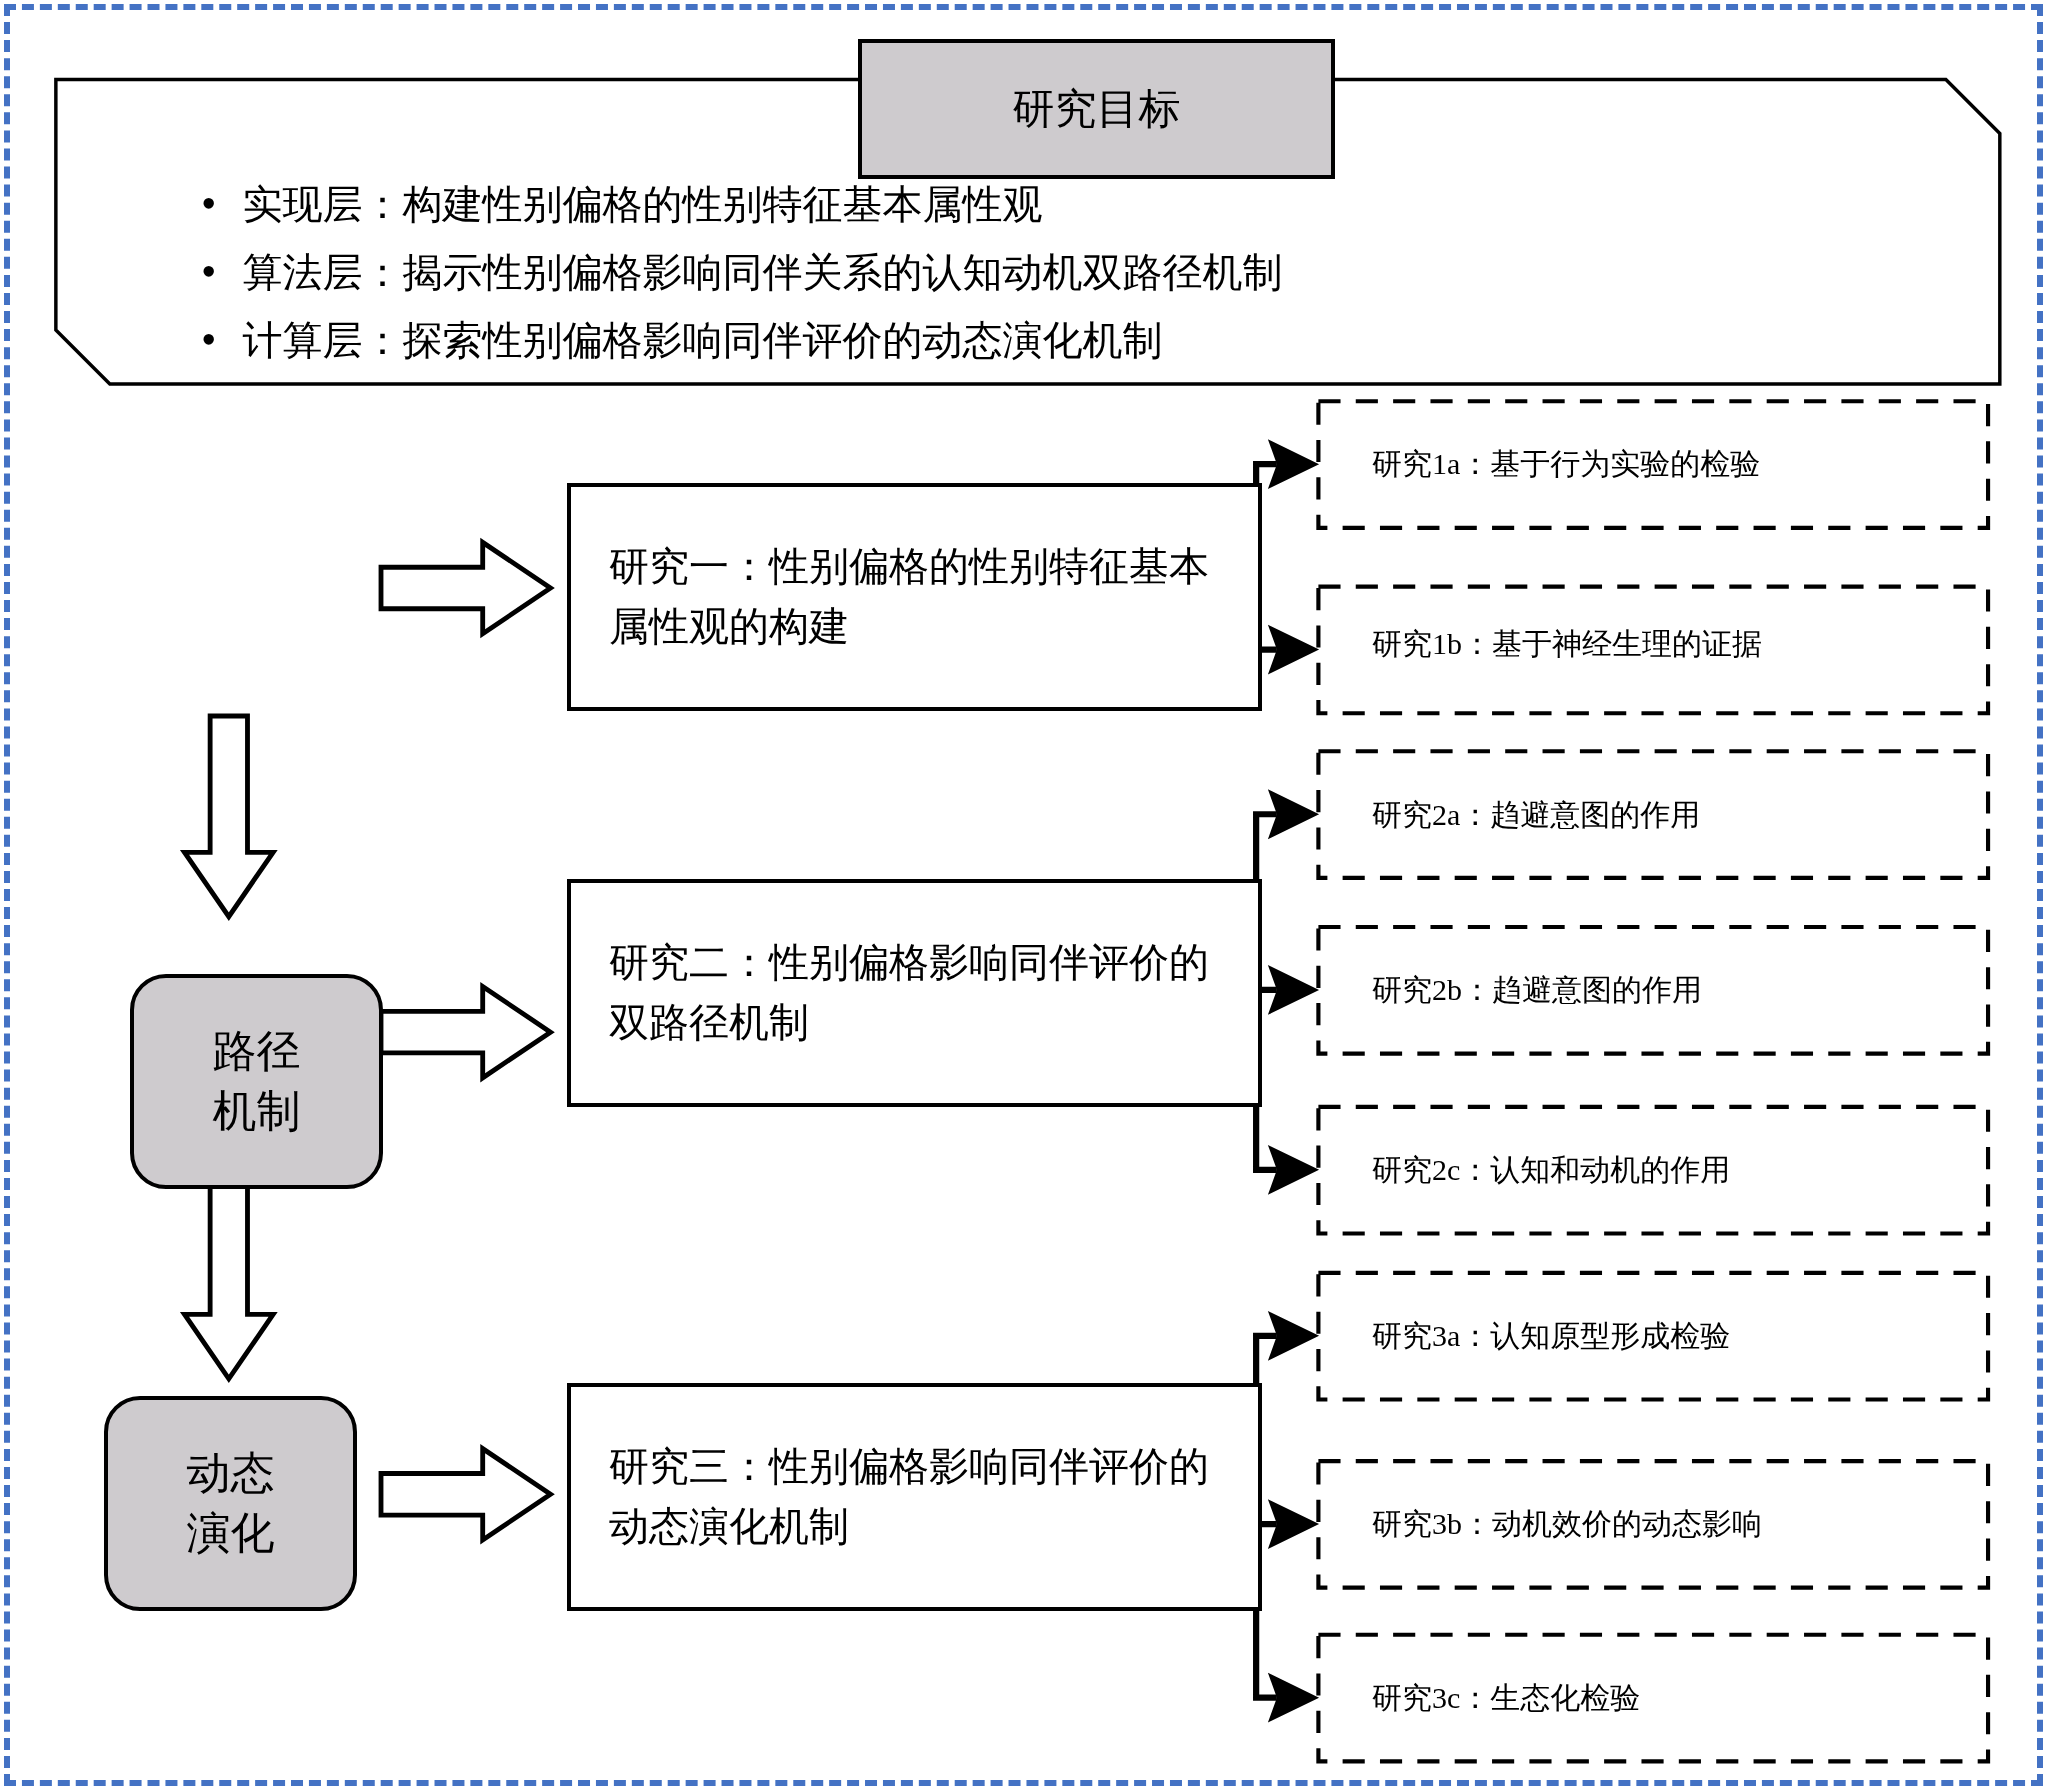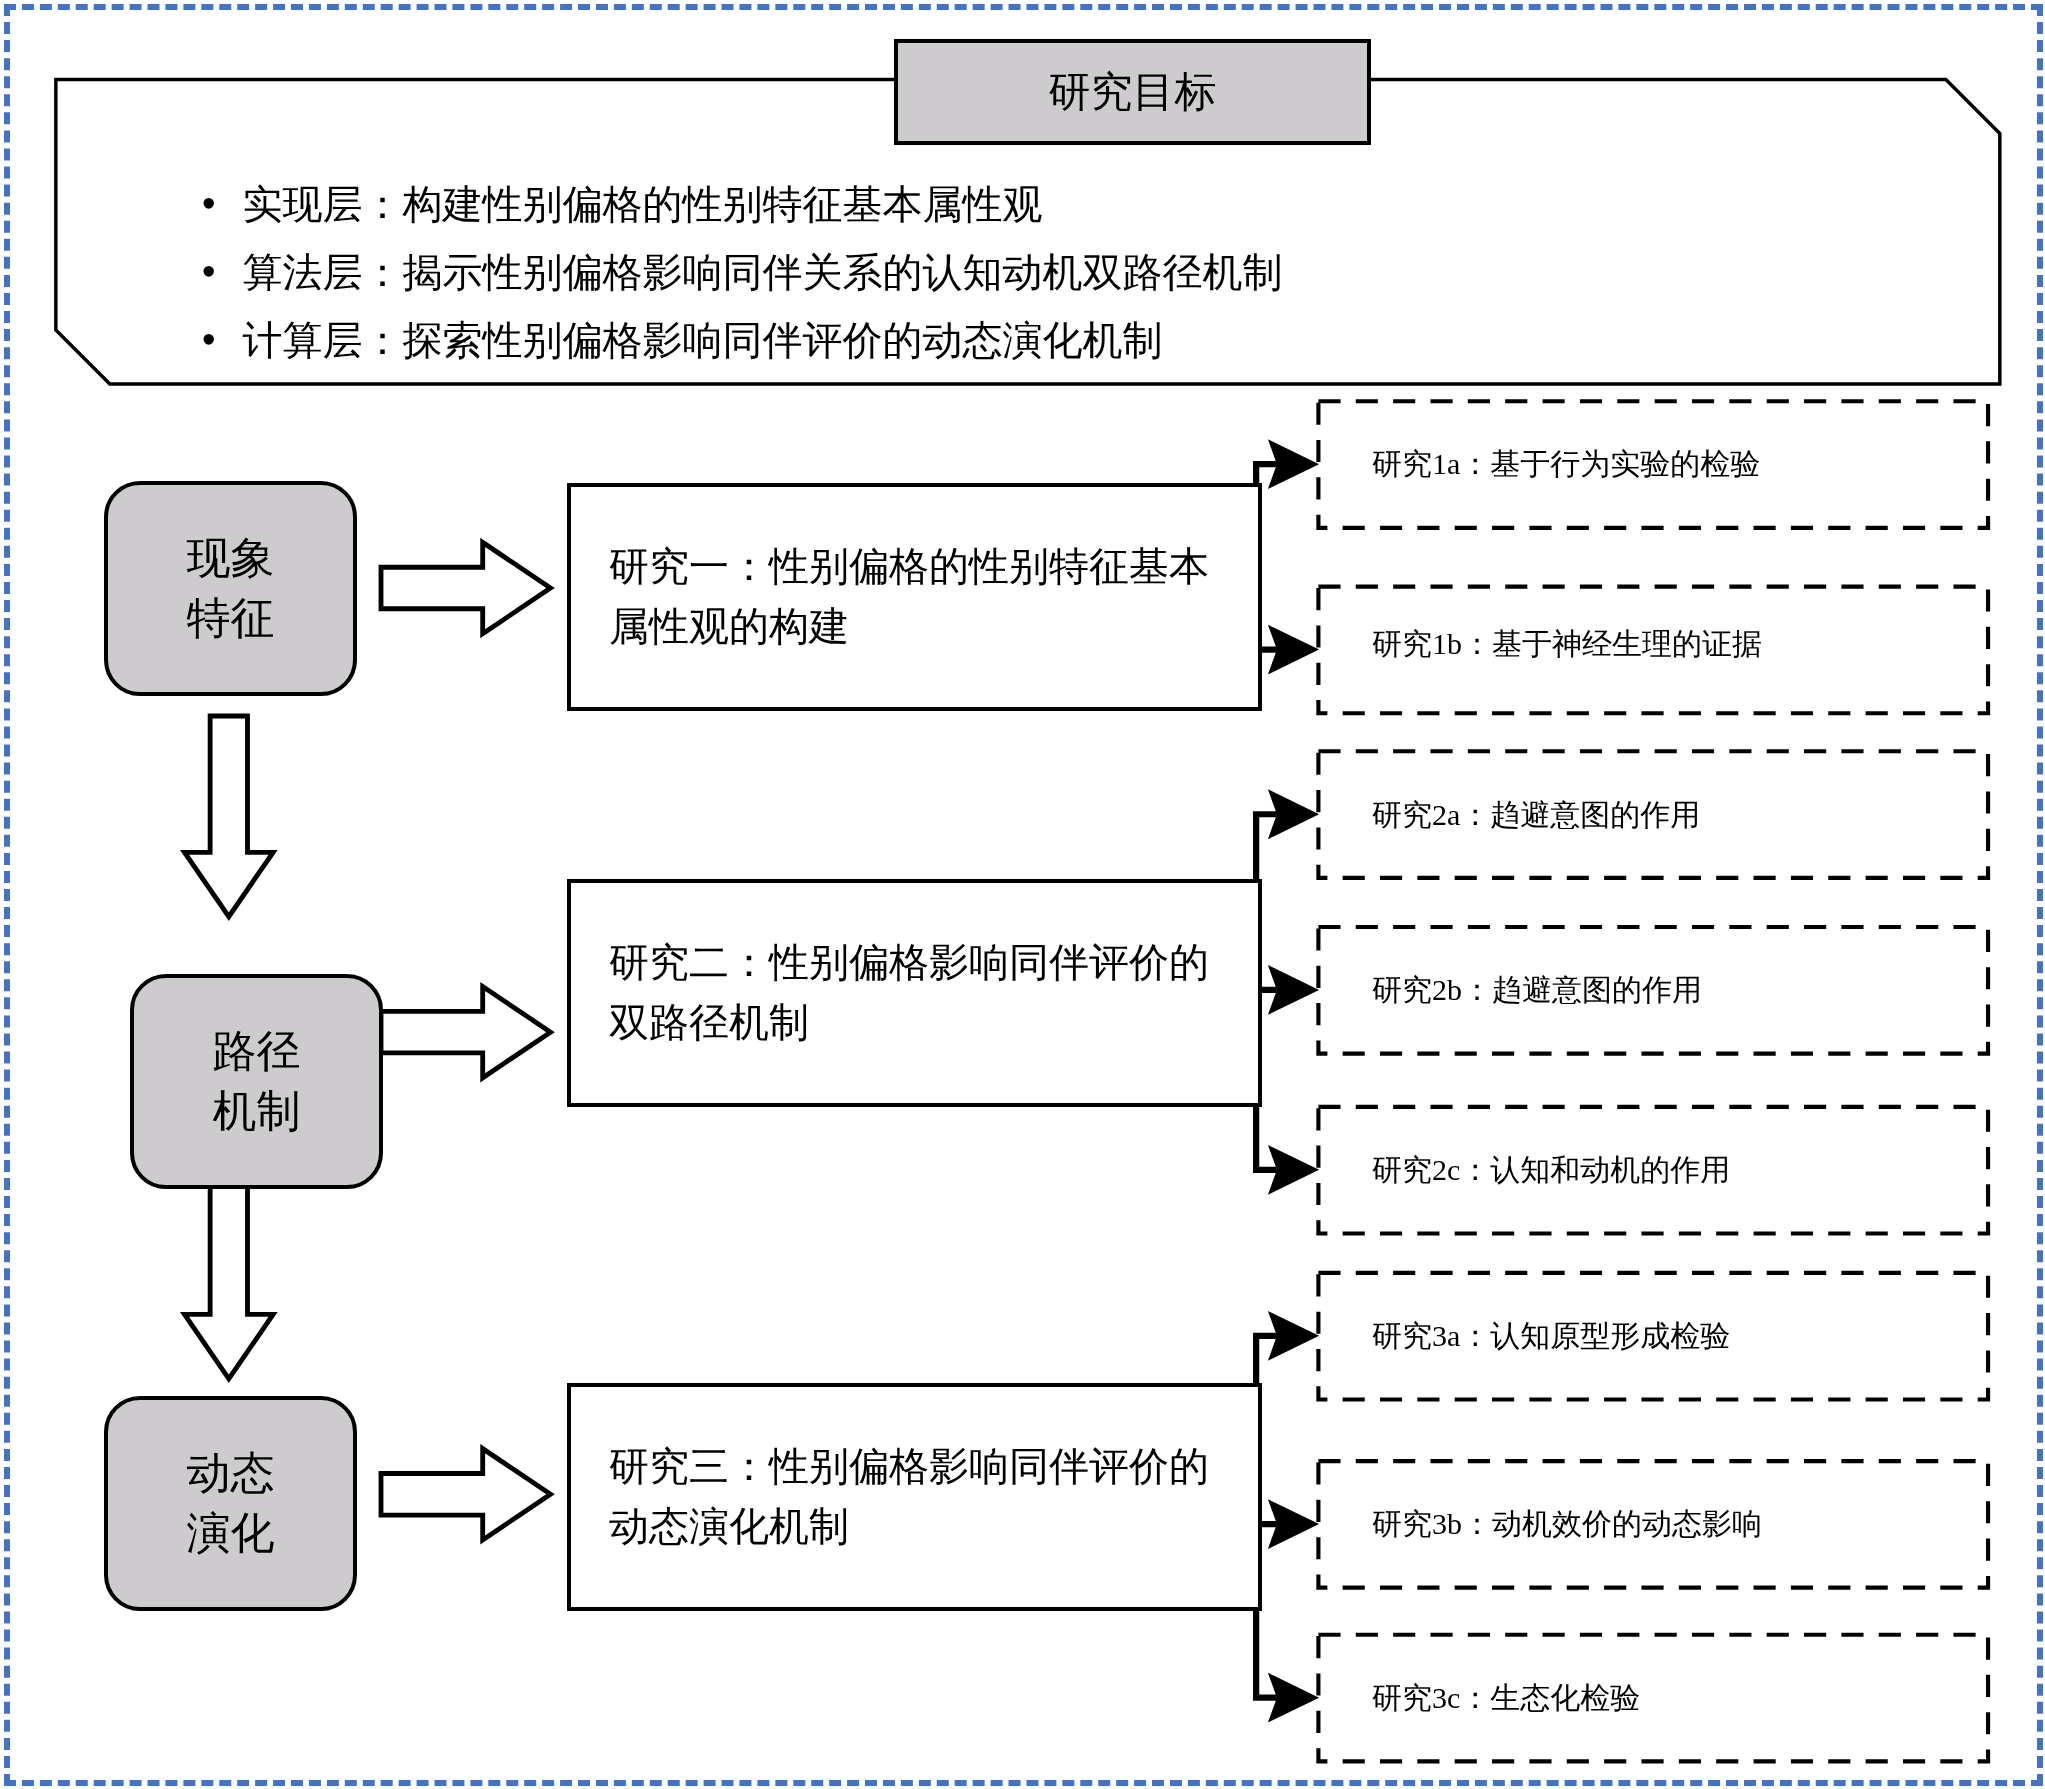--- a/index.html
+++ b/index.html
@@ -26,27 +26,26 @@
   }
   .layer .goal-outline { fill: #ffffff; stroke: var(--ink, #000); stroke-width: 5; }
   .layer .dashed-rect { fill: #ffffff; stroke: var(--ink, #000); stroke-width: 6; stroke-dasharray: 32 22; }
   .layer .connector { fill: none; stroke: var(--ink, #000); stroke-width: 9; }
   .layer .arrowhead { fill: var(--ink, #000); stroke: none; }
   .layer .block-arrow { fill: #ffffff; stroke: var(--ink, #000); stroke-width: 7; }
 
   .title-box {
     position: absolute;
     left: 858px; top: 39px;
-    width: 477px; height: 106px;
+    width: 477px; height: 140px;
     background: var(--gray, #cecbce);
     border: 4.2px solid var(--ink, #000);
     box-sizing: border-box;
     display: flex; align-items: center; justify-content: center;
     font-size: 42px;
-    margin-left: 36px;
   }
   .bullets {
     position: absolute;
     left: 201px; top: 170px;
     font-size: 40px;
   }
   .bullet-line {
     display: flex; align-items: center;
     height: 68px;
   }
@@ -165,24 +164,20 @@
     <div class="bullet-line">
       <span class="bullet-dot">•</span>
       <span>算法层：揭示性别偏格影响同伴关系的认知动机双路径机制</span>
     </div>
     <div class="bullet-line">
       <span class="bullet-dot">•</span>
       <span>计算层：探索性别偏格影响同伴评价的动态演化机制</span>
     </div>
   </div>
 
-  <div class="stage stage1">
-    <span>现象
-特征</span>
-  </div>
   <div class="stage stage2">
     <span>路径
 机制</span>
   </div>
   <div class="stage stage3">
     <span>动态
 演化</span>
   </div>
 
   <div class="study study1">

